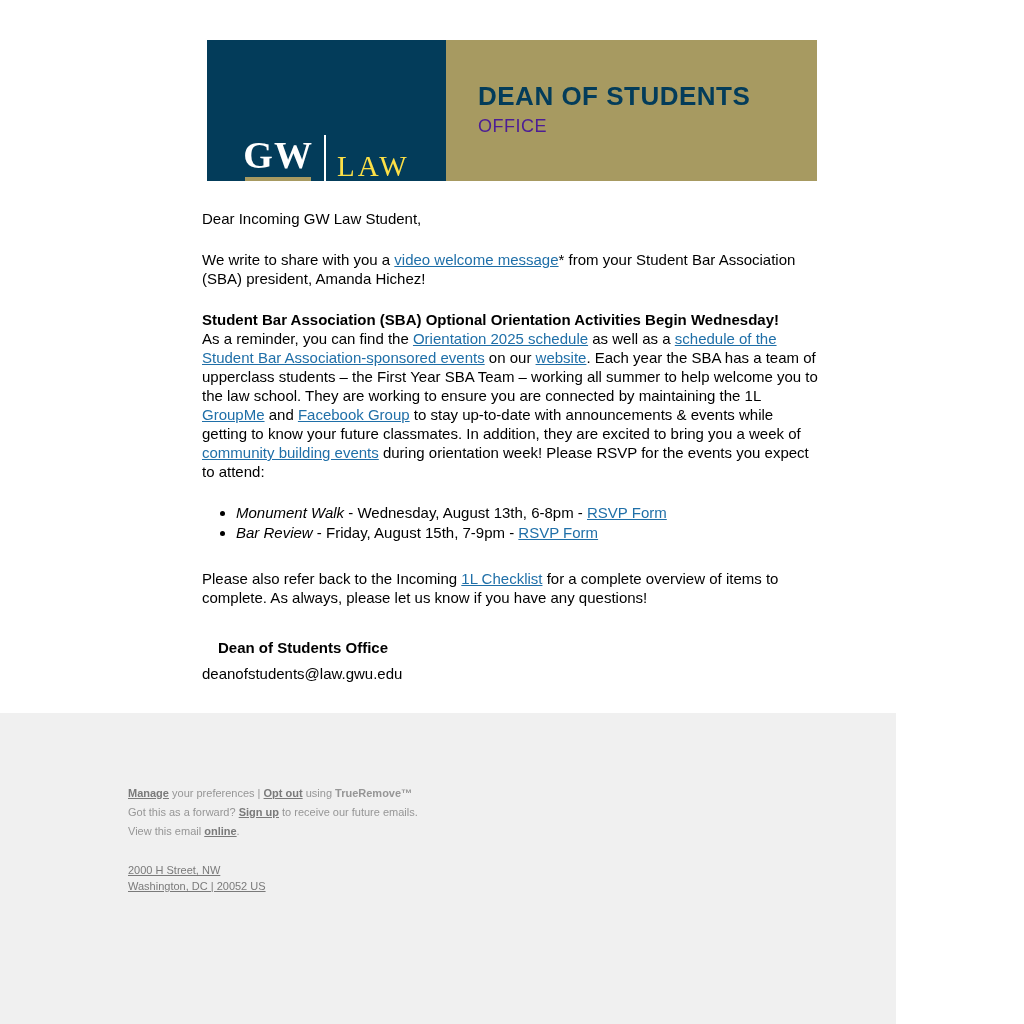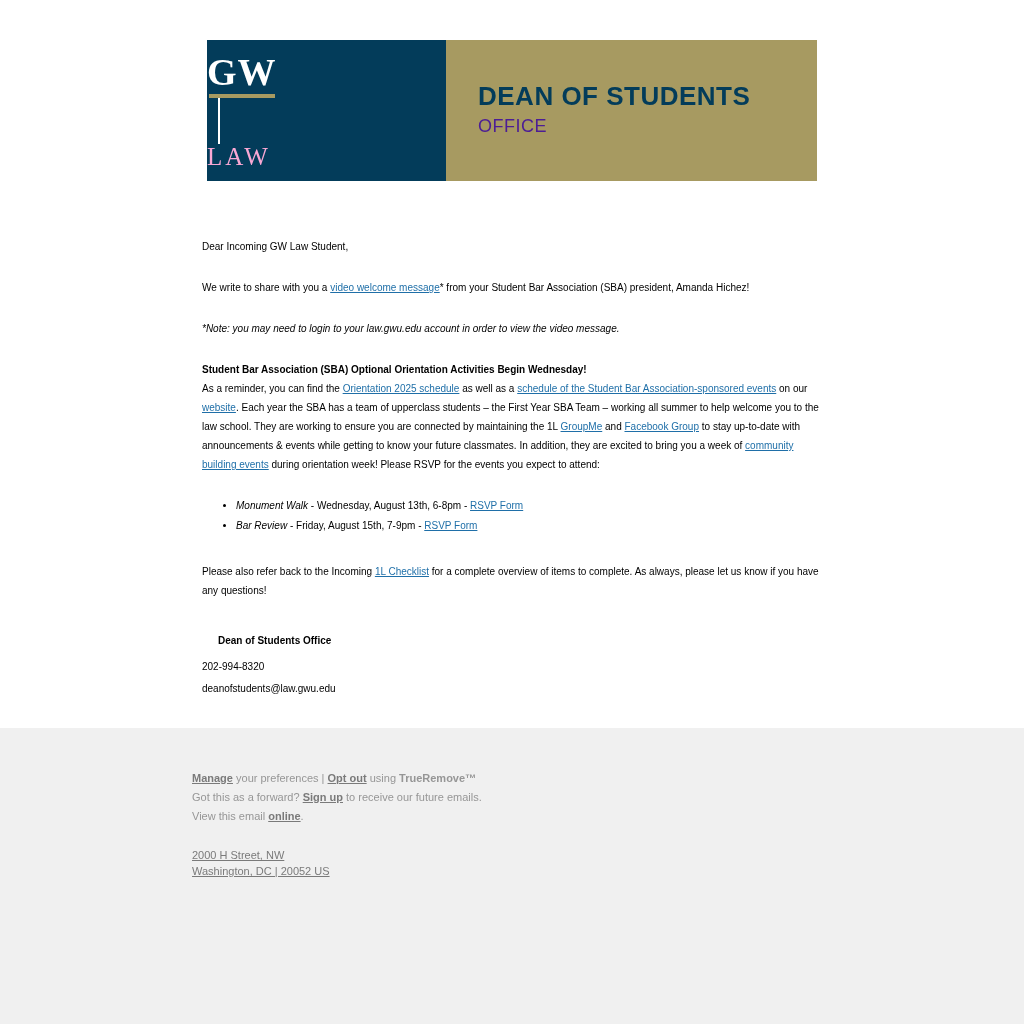--- a/index.html
+++ b/index.html
@@ -20,62 +20,62 @@
     --footer-link:#7a7a7a;
   }
 
   .main { flex:0 0 auto; padding-bottom:28px; }
   .content-col { width:620px; margin:0 auto; padding-top:40px; }
 
   
   .banner { display:flex; width:610px; height:141px; margin-left:5px; }
   .banner-left {
     background:var(--navy); width:239px; height:100%;
-    display:flex; align-items:flex-start; justify-content:center;flex-direction:column;
+    display:flex; align-items:flex-end; justify-content:center;
   }
   .gw-block { display:flex; flex-direction:column; align-items:center; }
   .gw-text {
     font-family:"Liberation Serif", serif;
     color:#ffffff; font-size:38px; font-weight:bold; line-height:1;
     letter-spacing:1px;
   }
   .gw-underline { width:66px; height:4px; background:var(--gold); margin-top:3px; }
   .logo-divider { width:2px; height:46px; background:#ffffff; margin:0 11px; }
   .law-text {
     font-family:"Liberation Serif", serif;
-    color:#f9a8d4; font-size:25px; letter-spacing:3px; line-height:1;
+    color:#fde047; font-size:29px; letter-spacing:3px; line-height:1;
   }
   .banner-right {
     background:var(--gold); width:371px; height:100%;
     display:flex; flex-direction:column; justify-content:center;
     padding-left:32px;
   }
   .dos-line1 {
     color:var(--navy); font-size:26px; font-weight:bold;
     letter-spacing:0.5px; line-height:30px;
   }
   .dos-line2 {
     color:#4c1d95; font-size:18px; font-weight:normal;
     letter-spacing:0.5px; line-height:30px;
   }
 
   
-  .body-text { padding-top:56px; font-size:10px; line-height:19px; }
+  .body-text { padding-top:28px; font-size:15px; line-height:19px; }
   .para { margin:0 0 22px 0; }
   .italic { font-style:italic; }
   .bold { font-weight:bold; }
   a.link { color:var(--link); text-decoration:underline; cursor:pointer; }
   .bullets { margin:0 0 26px 0; padding-left:34px; }
   .bullets li { line-height:20px; margin-bottom:0; }
   .checklist-para { margin-bottom:30px; }
   .sig-office { font-weight:bold; margin:0 0 4px 16px; line-height:22px; }
   .sig-line { line-height:22px; margin:0; }
 
   
-  .footer { flex:1 1 auto; background:var(--footer-bg); width:1024px; padding-top:41px; }
+  .footer { flex:1 1 auto; background:var(--footer-bg); width:896px; padding-top:71px; }
   .footer-inner {
     width:640px; margin:0 auto;
     font-size:11px; color:var(--footer-text);
   }
   .f-line { line-height:19px; margin:0; }
   .f-strong { font-weight:bold; color:var(--footer-text); }
   a.f-link {
     color:var(--footer-link); text-decoration:underline; cursor:pointer;
   }
   a.f-link.bold { font-weight:bold; }
@@ -102,33 +102,31 @@
         <div class="dos-line2">OFFICE</div>
       </div>
     </div>
 
     <div class="body-text">
 
       <p class="para">Dear Incoming GW Law Student,</p>
 
       <p class="para"><span>We write to share with you a </span><a href="#" class="link">video welcome message</a><span>* from your Student Bar Association (SBA) president, Amanda Hichez!</span></p>
 
-      <p class="para italic"><span>*Note</span><span>: you may need to login to your law.gwu.edu account in order to view the video message.</span></p>
 
       <p class="para"><strong>Student Bar Association (SBA) Optional Orientation Activities Begin Wednesday!</strong><br><span>As a reminder, you can find the </span><a href="#" class="link">Orientation 2025 schedule</a><span> as well as a </span><a href="#" class="link">schedule of the Student Bar Association-sponsored events</a><span> on our </span><a href="#" class="link">website</a><span>. Each year the SBA has a team of upperclass students – the First Year SBA Team – working all summer to help welcome you to the law school. They are working to ensure you are connected by maintaining the 1L </span><a href="#" class="link">GroupMe</a><span> and </span><a href="#" class="link">Facebook Group</a><span> to stay up-to-date with announcements &amp; events while getting to know your future classmates. In addition, they are excited to bring you a week of </span><a href="#" class="link">community building events</a><span> during orientation week! Please RSVP for the events you expect to attend:</span></p>
 
       <ul class="bullets">
         <li><em>Monument Walk</em><span> - Wednesday, August 13th, 6-8pm - </span><a href="#" class="link">RSVP Form</a></li>
         <li><em>Bar Review</em><span> - Friday, August 15th, 7-9pm - </span><a href="#" class="link">RSVP Form</a></li>
       </ul>
 
       <p class="para checklist-para"><span>Please also refer back to the Incoming </span><a href="#" class="link">1L Checklist</a><span> for a complete overview of items to complete. As always, please let us know if you have any questions!</span></p>
 
       <p class="sig-office">Dean of Students Office</p>
-      <p class="sig-line">202-994-8320</p>
       <p class="sig-line">deanofstudents@law.gwu.edu</p>
 
     </div>
   </div>
 </div>
 
 <div class="footer">
   <div class="footer-inner">
 
     <p class="f-line"><a href="#" class="f-link bold">Manage</a><span> your preferences | </span><a href="#" class="f-link bold">Opt out</a><span> using </span><strong class="f-strong">TrueRemove™</strong></p>

